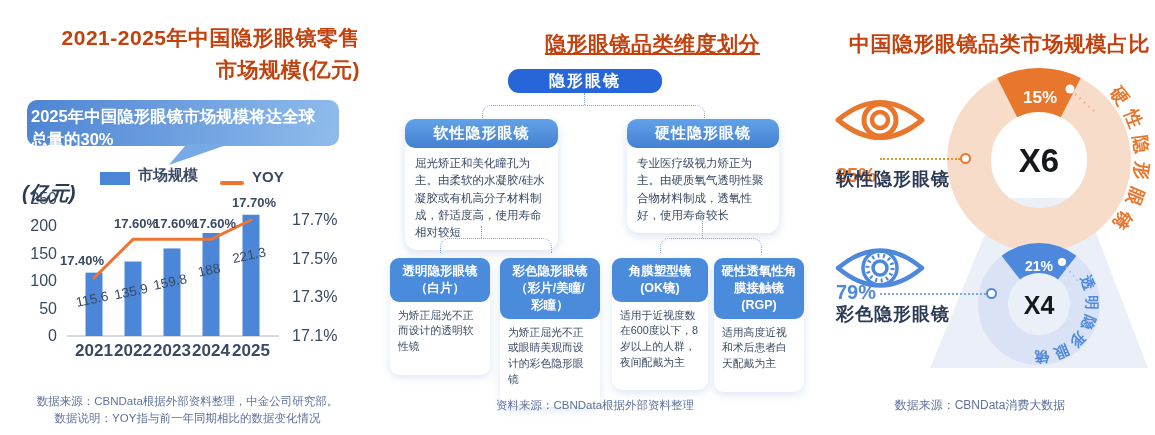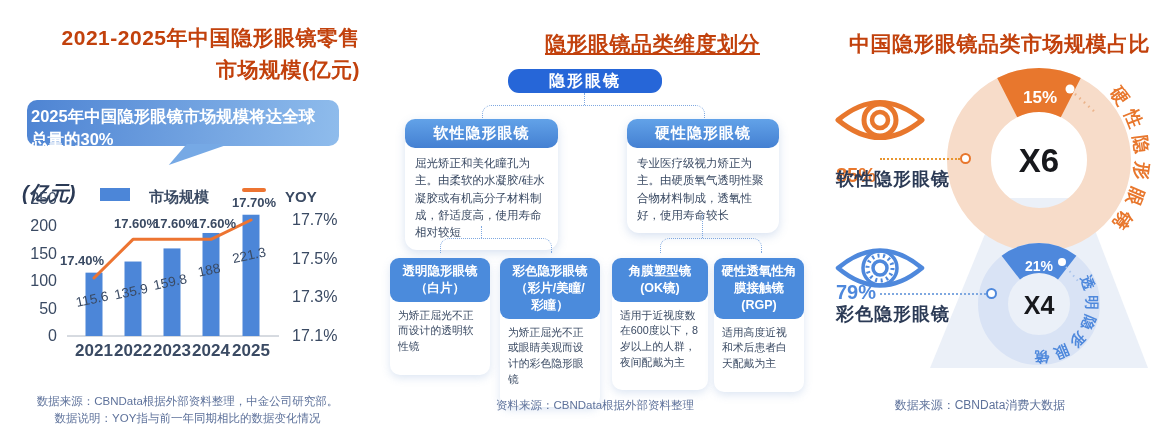--- a/index.html
+++ b/index.html
@@ -8,21 +8,21 @@
   .abs{position:absolute;}
   .center{text-align:center;}
   
   .panel-title{font-size:21px;font-weight:700;line-height:1.5;color:#c2410c;letter-spacing:.5px;text-align:right;}
   #callout{left:27px;top:100px;width:312px;height:46px;border-radius:10px;
            background:linear-gradient(97deg,#4E84D3 0%,#8FBCEC 100%);
            color:#fff;font-size:16.5px;font-weight:700;line-height:1.38;padding:5px 4px;box-sizing:border-box;}
   #callout-tail{left:163px;top:144px;width:72px;height:21px;background:#76A9E5;
            clip-path:polygon(33% 0,92% 0,8% 100%);}
   #unit-label{left:22px;top:180px;font-size:20px;font-weight:700;font-style:italic;}
-  #legend{left:100px;top:188px;display:flex;align-items:flex-start;gap:19px;font-size:15px;font-weight:600;color:#3A4A63;}
+  #legend{left:100px;top:166px;display:flex;align-items:flex-end;gap:8px;font-size:15px;font-weight:600;color:#3A4A63;}
   .legend-swatch{width:30px;height:13px;background:#4C86D8;}
   .legend-line{width:24px;height:4px;border-radius:2px;background:#ED7431;margin-left:14px;}
   #market-chart{left:15px;top:160px;}
   .tick{font-size:16px;fill:#3A4A63;}
   .tick2{font-size:16px;fill:#3A4A63;}
   .xlab{font-size:17px;fill:#3A4A63;font-weight:600;}
   .blab{font-size:13.5px;fill:#3A4A63;}
   .ylab{font-size:13px;fill:#3A4A63;font-weight:700;}
   .src{font-size:11.5px;color:#5E729B;line-height:1.5;text-align:center;}
   

